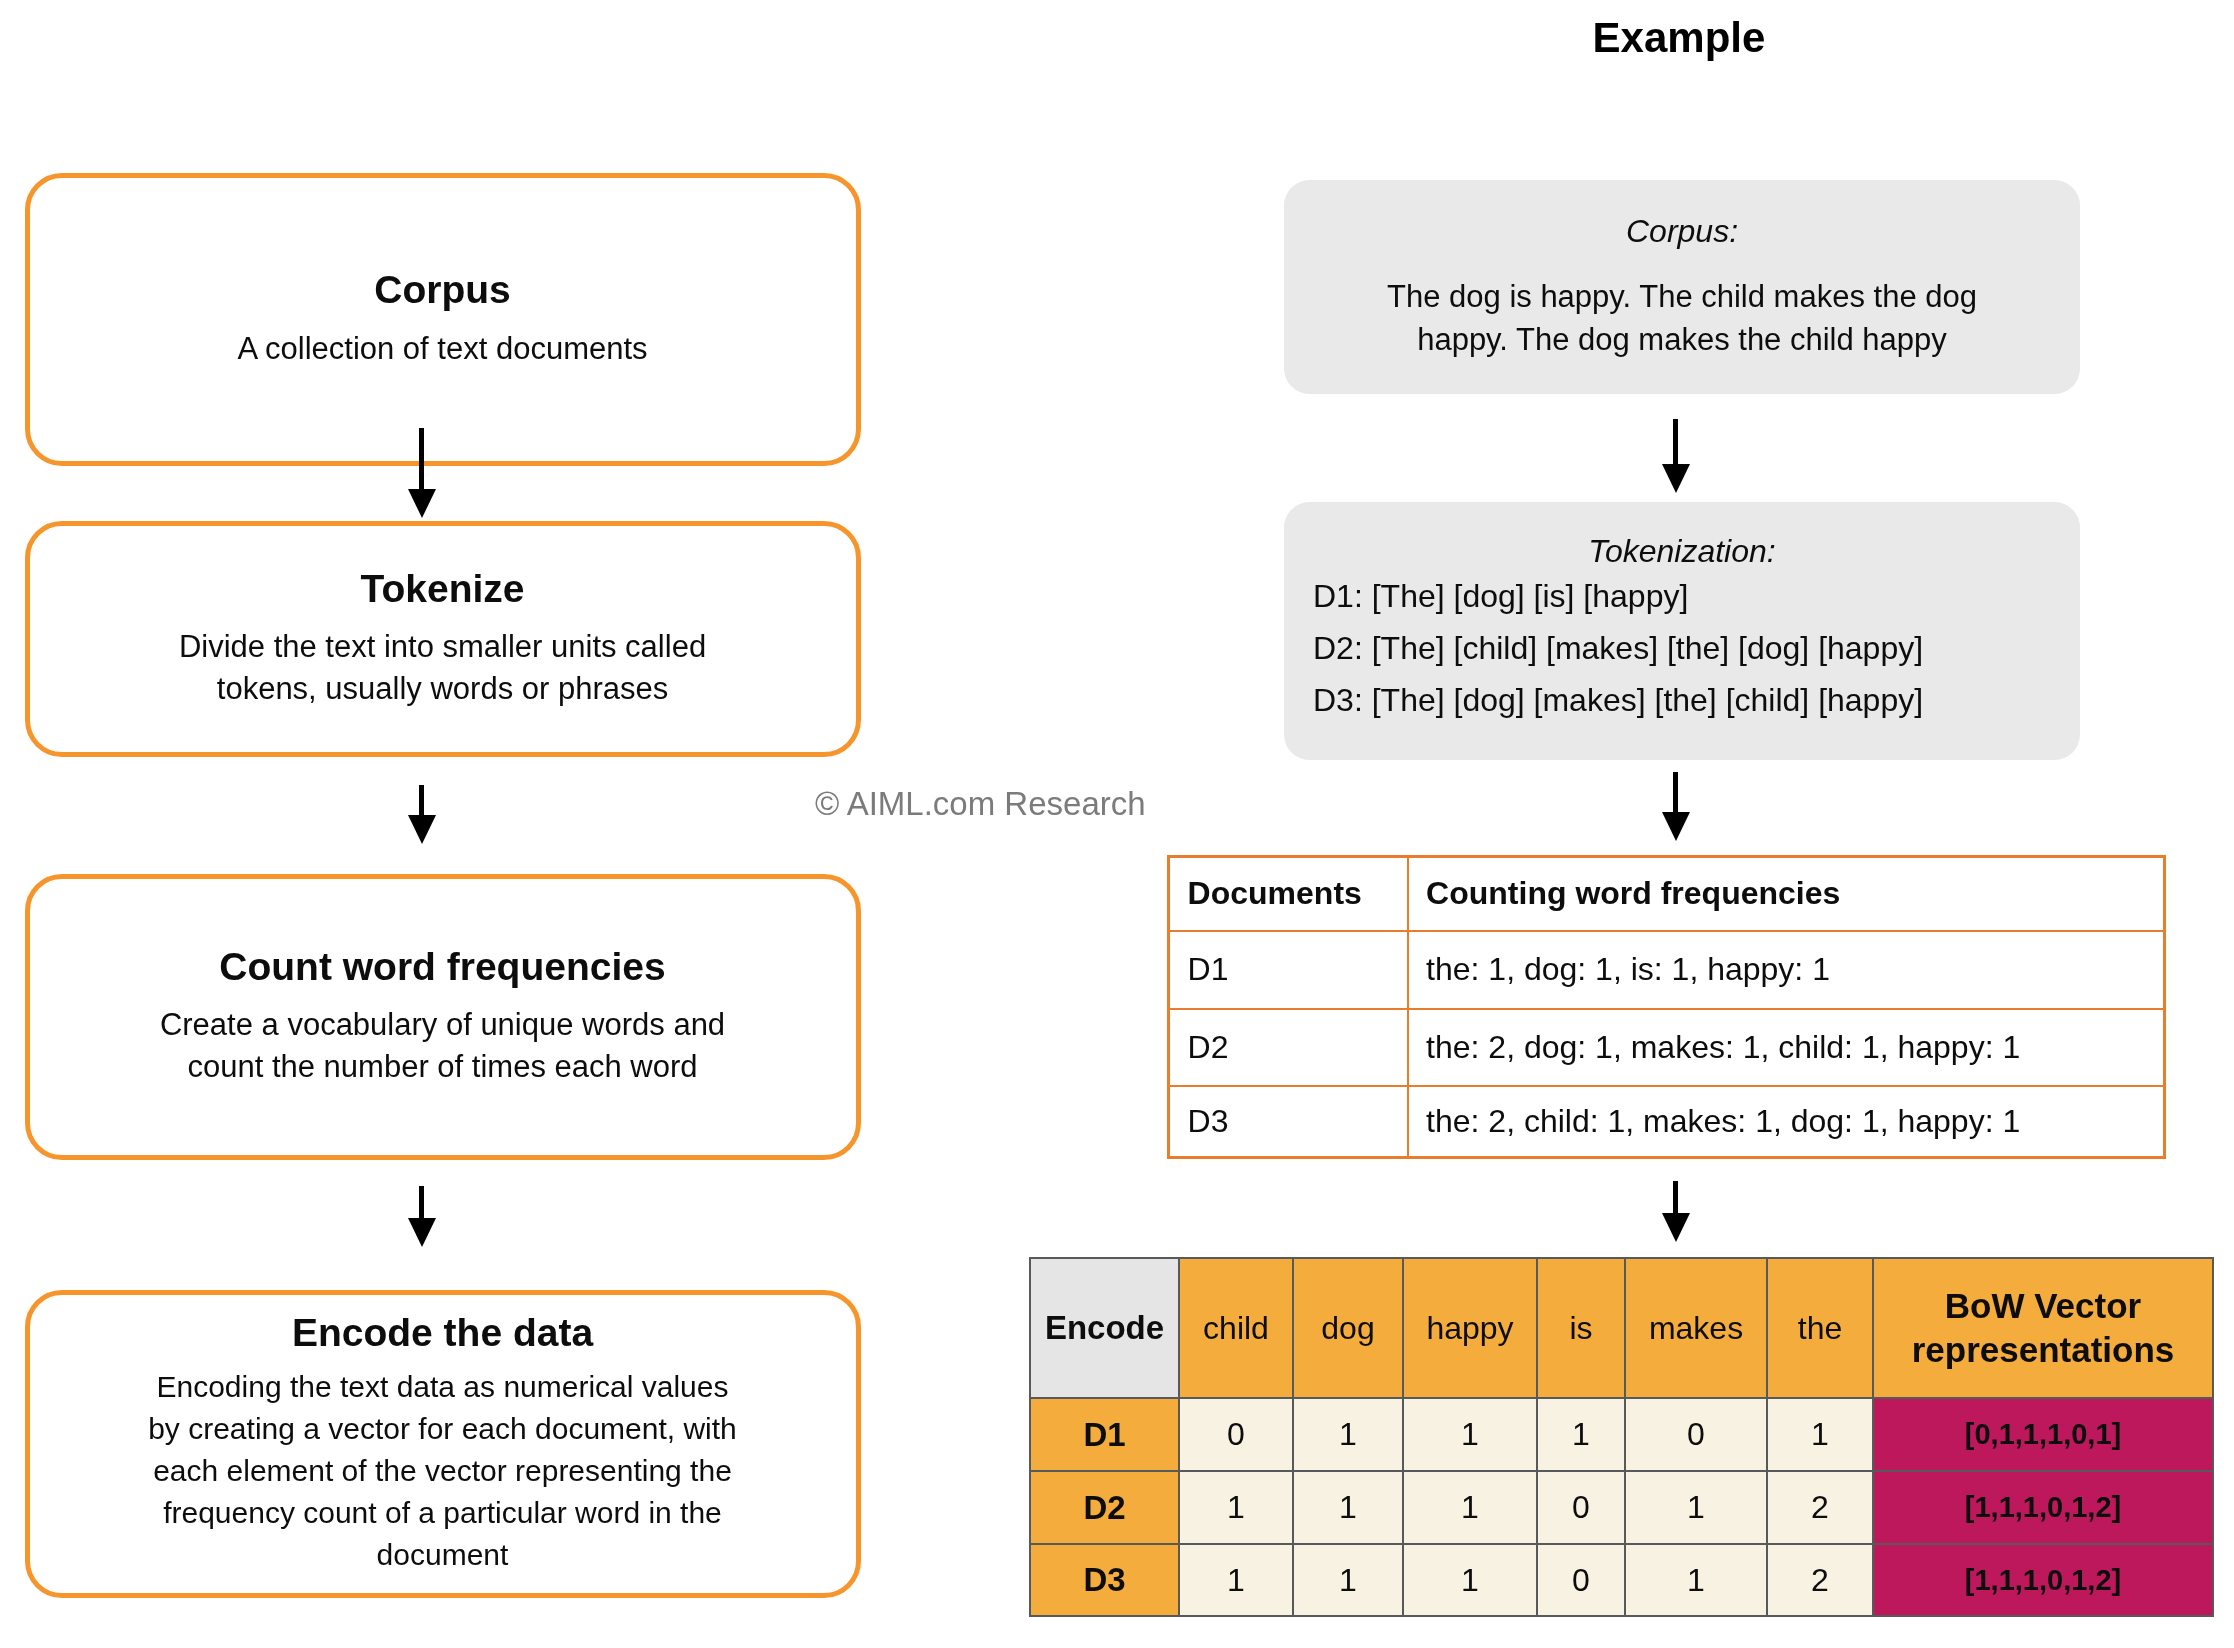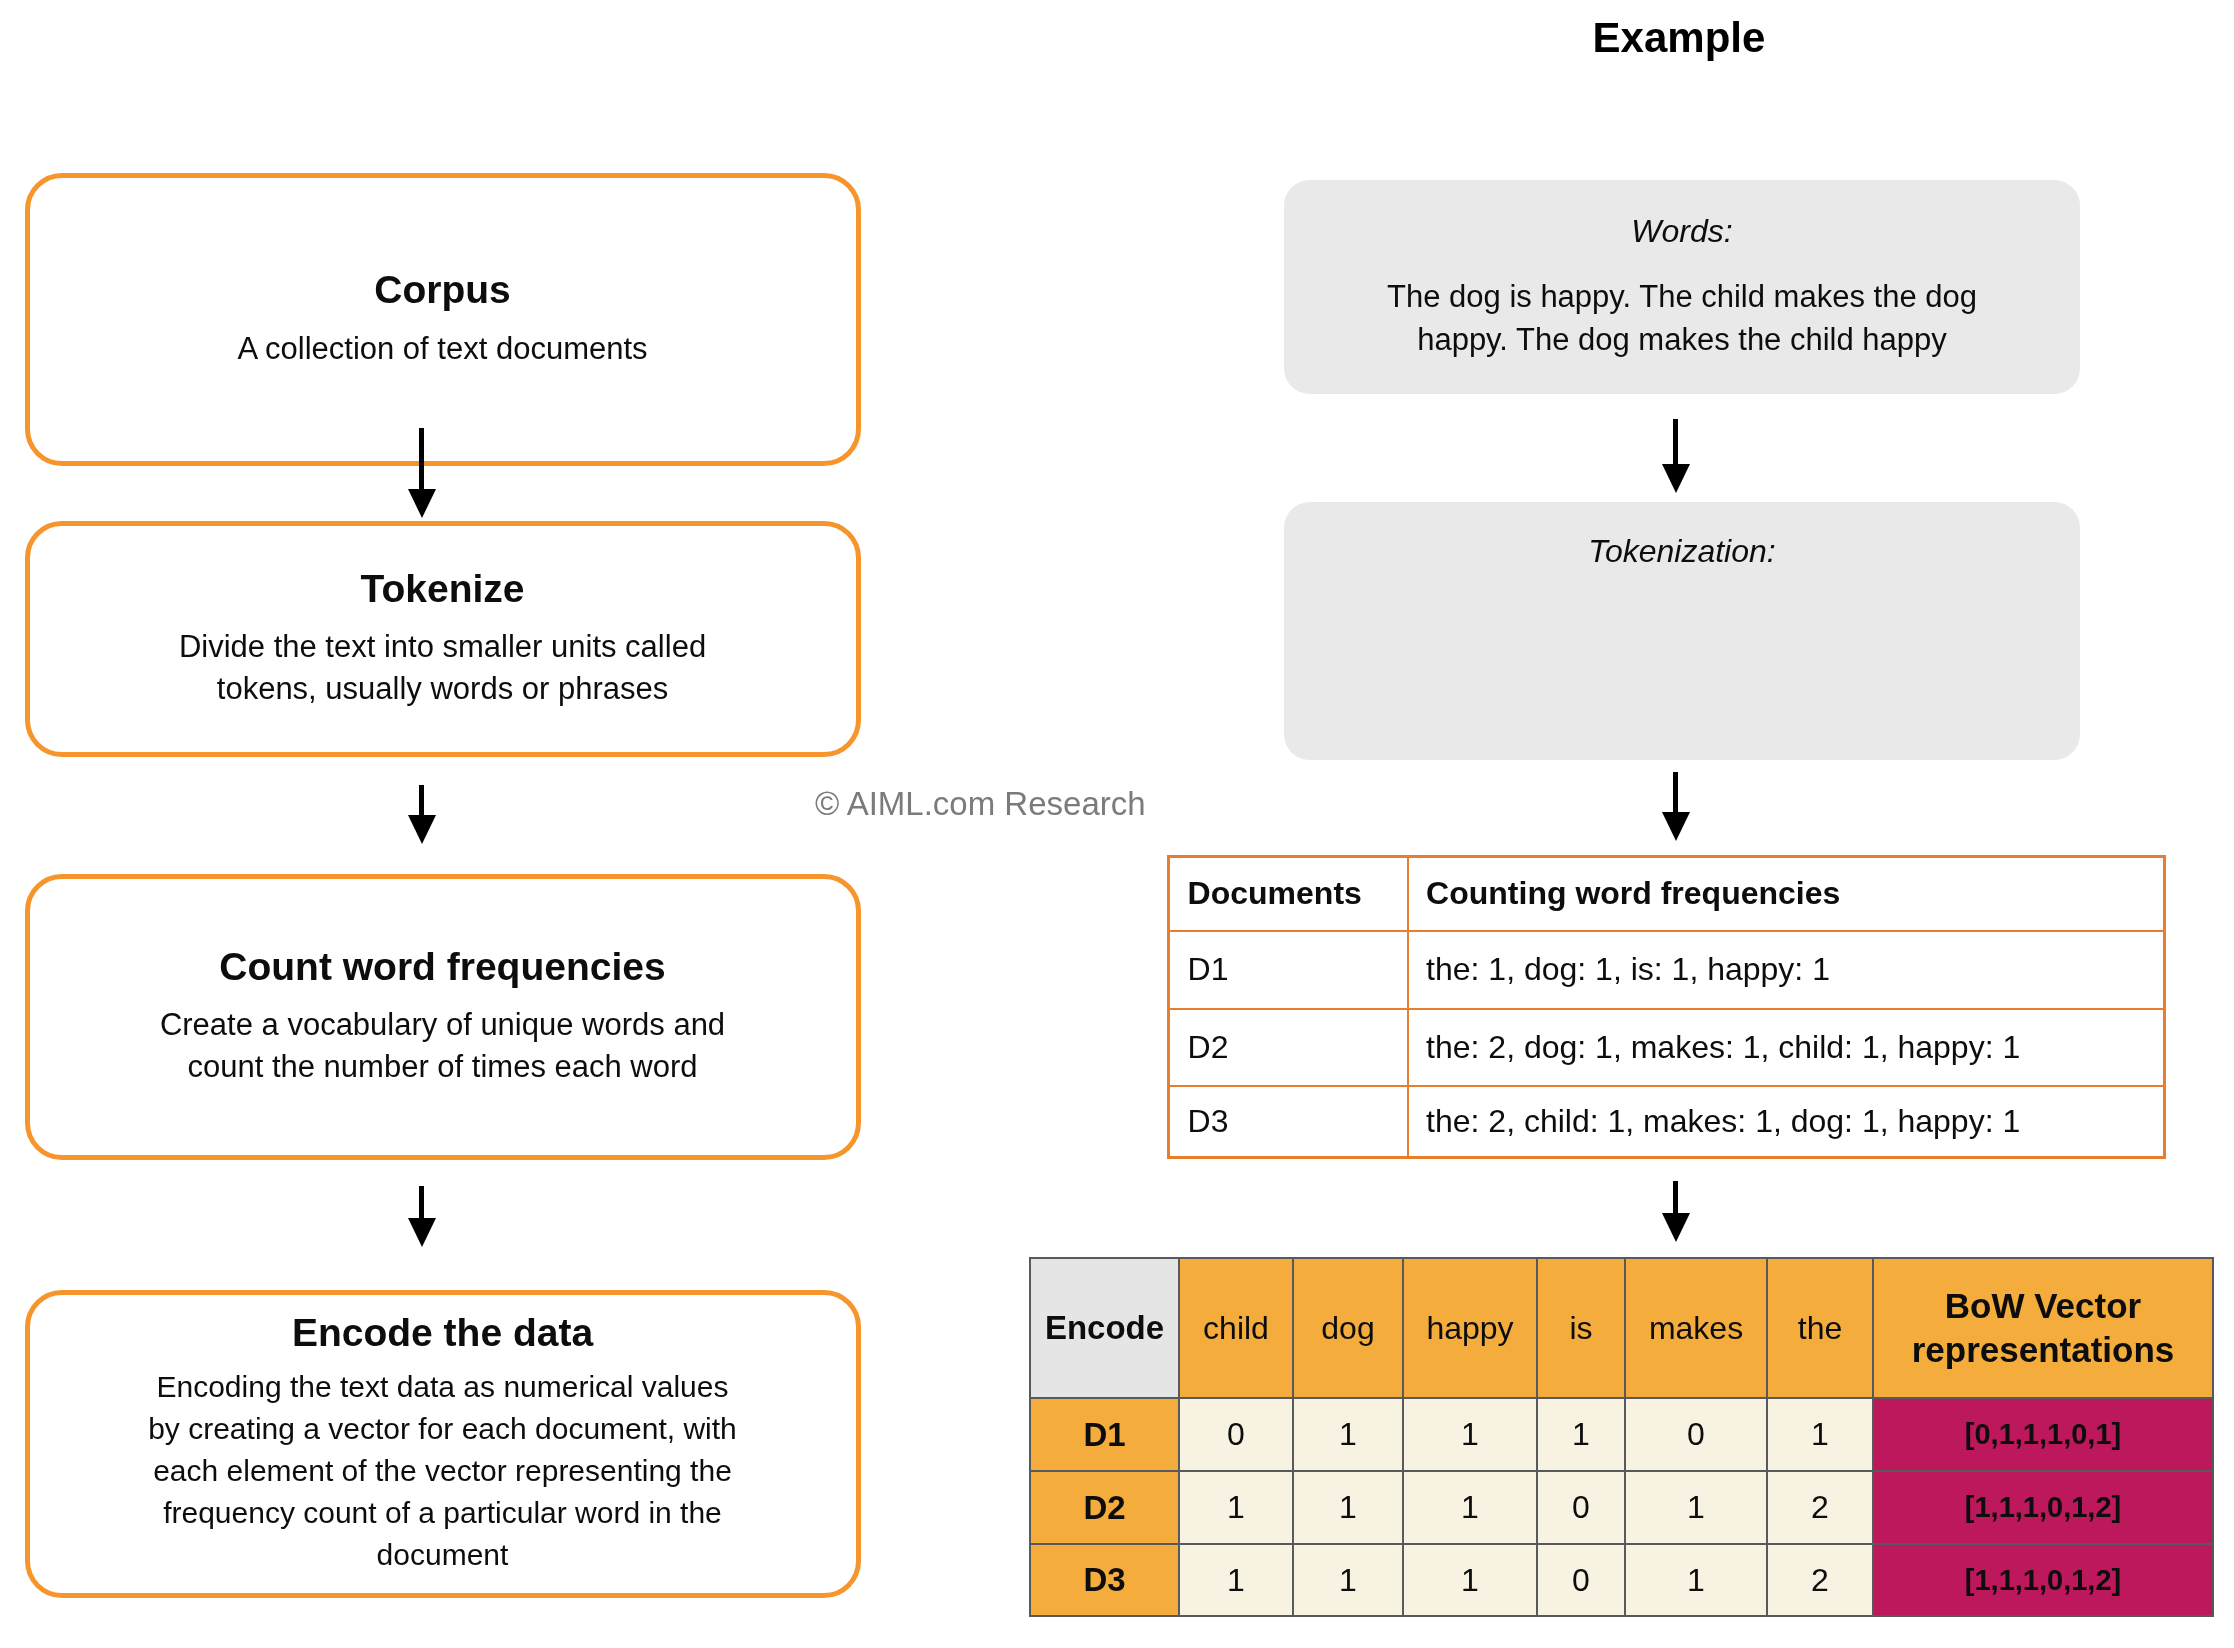--- a/index.html
+++ b/index.html
@@ -153,34 +153,39 @@
       <div>by creating a vector for each document, with</div>
       <div>each element of the vector representing the</div>
       <div>frequency count of a particular word in the</div>
       <div>document</div>
     </div>
   </div>
 
   <div class="watermark">© AIML.com Research</div>
 
   <div class="gray-box" style="top:180px;height:214px;display:flex;flex-direction:column;align-items:center;justify-content:center;gap:25.5px;">
-    <div class="gray-title">Words:</div>
+    <div class="gray-title">Corpus:</div>
     <div class="gray-body">
       <div>The dog is happy. The child makes the dog</div>
       <div>happy. The dog makes the child happy</div>
     </div>
   </div>
 
   <div class="arrow-down" style="left:1661px;top:419px;height:74px;">
     <div class="stem"></div>
       <div class="head"></div>
   </div>
 
   <div class="gray-box" style="top:502px;height:258px;padding-top:31px;box-sizing:border-box;">
     <div class="gray-title">Tokenization:</div>
+    <div class="token-lines">
+      <div>D1: [The] [dog] [is] [happy]</div>
+      <div>D2: [The] [child] [makes] [the] [dog] [happy]</div>
+      <div>D3: [The] [dog] [makes] [the] [child] [happy]</div>
+    </div>
   </div>
 
   <div class="arrow-down" style="left:1661px;top:772px;height:69px;">
     <div class="stem"></div>
       <div class="head"></div>
   </div>
 
   <table class="freq-table">
     <colgroup>
         <col style="width:239px">

